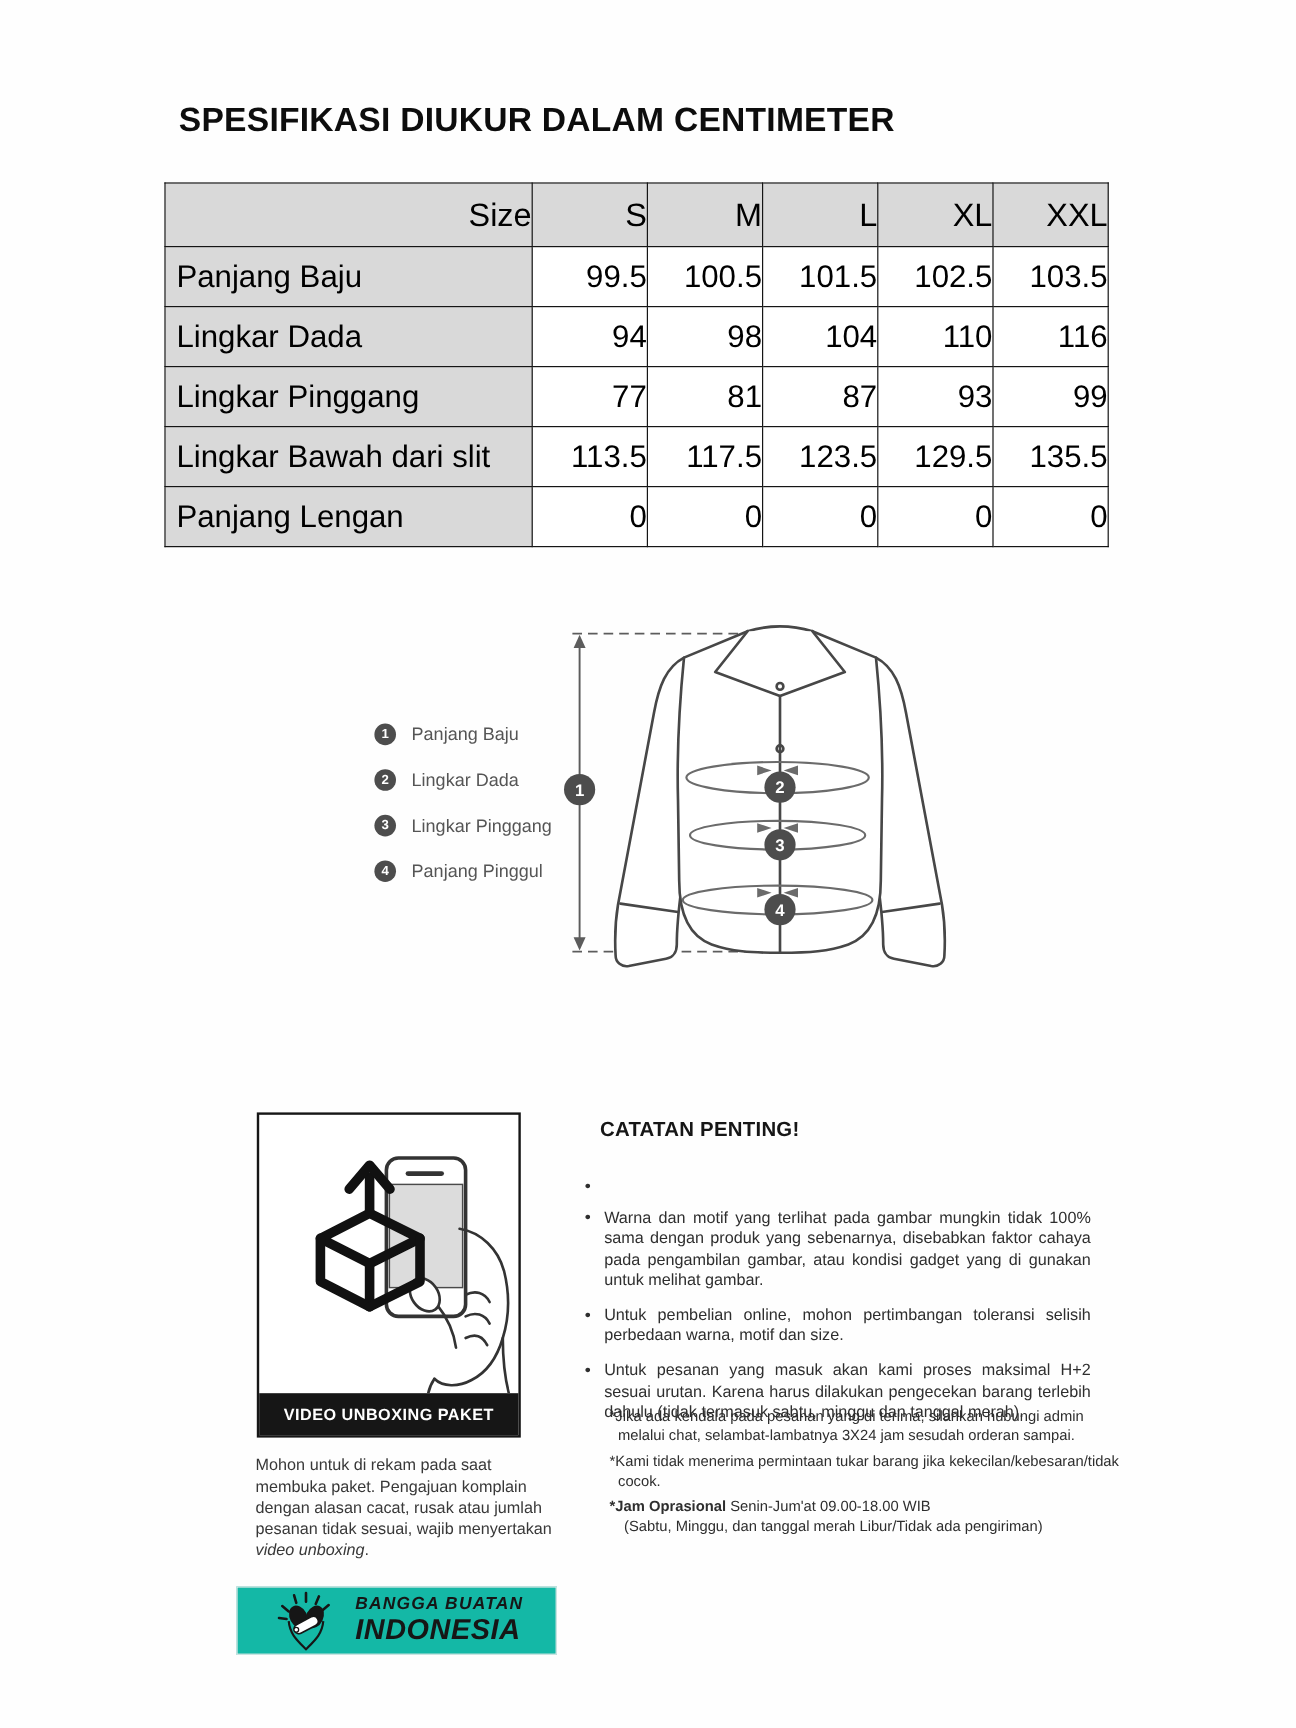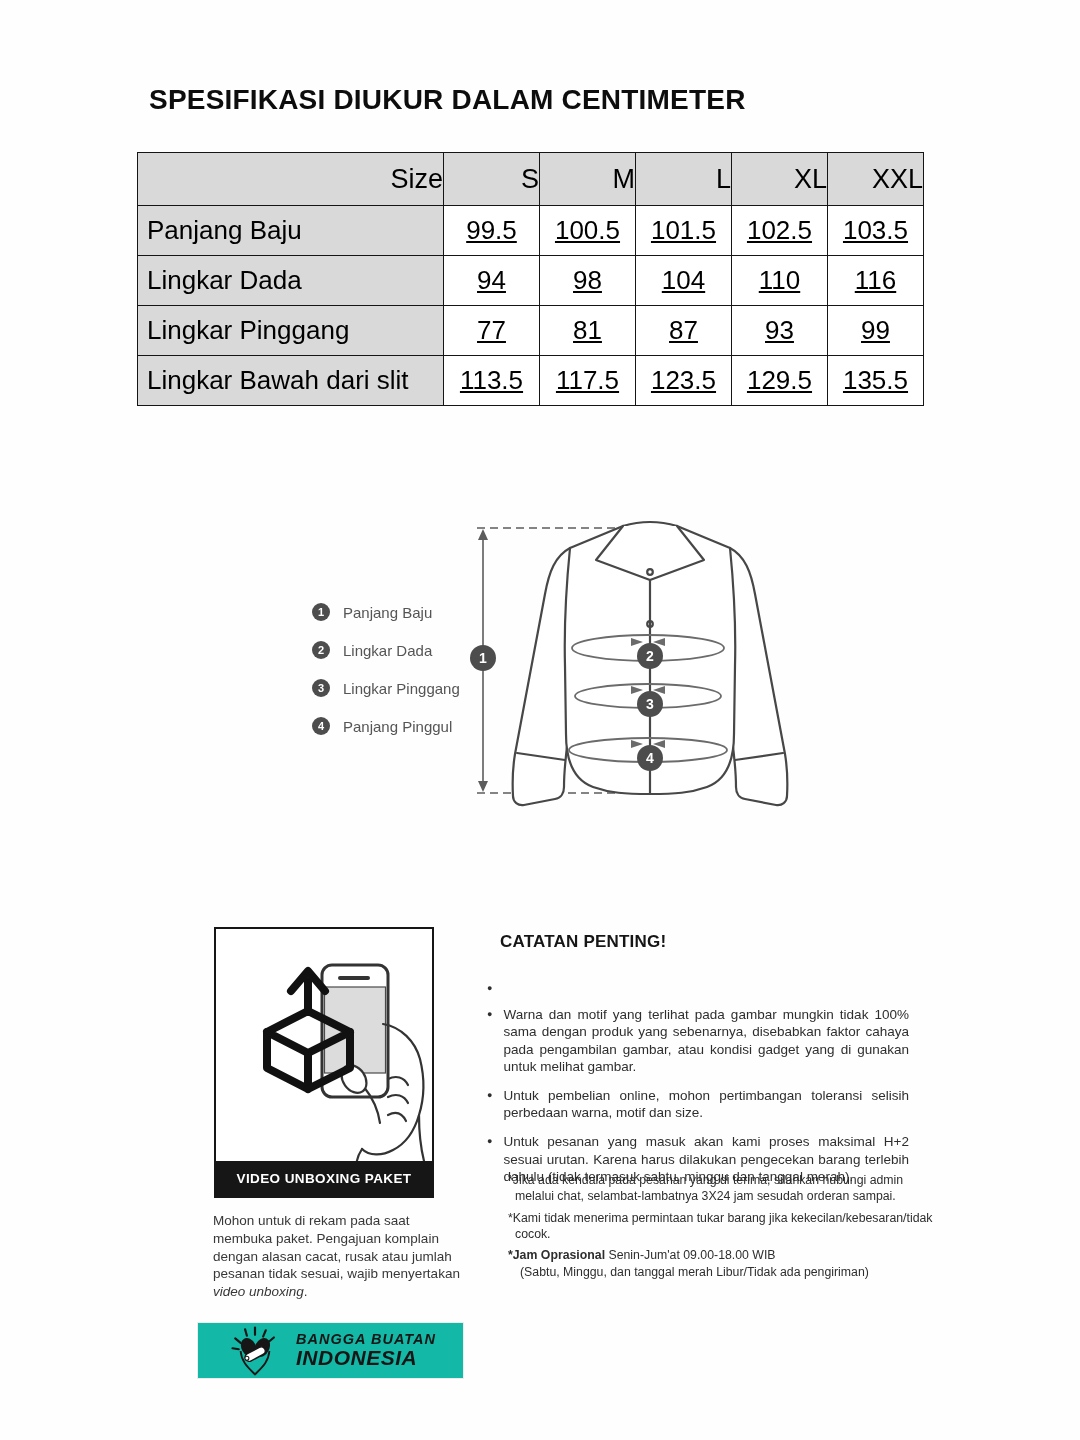--- a/index.html
+++ b/index.html
@@ -28,21 +28,21 @@
   .size-table col.c-val { width:96px; }
   .size-table thead th {
     background:#d9d9d9; font-weight:normal; height:53px;
     text-align:right; vertical-align:middle; font-size:27px;
   }
   .size-table tbody th {
     background:#d9d9d9; font-weight:normal; height:50px;
     text-align:left; padding-left:9px; vertical-align:middle;
   }
   .size-table tbody td {
-    background:#fff; text-align:center; vertical-align:middle; height:50px;text-decoration:underline;
+    background:#fff; text-align:right; vertical-align:middle; height:50px;
   }
   
   .legend {
     position:absolute; left:312px; top:603px; list-style:none;
   }
   .legend li {
     display:flex; align-items:center; gap:13px;
     height:18px; margin-bottom:20px;
     font-size:15px; color:#555;
   }
@@ -73,21 +73,21 @@
   }
   .brand-box {
     position:absolute; left:197px; top:1322px;
     width:267px; height:57px; background:#14b8a6;
     border:1px solid #ececec;
     display:flex; align-items:center; gap:14px;
     padding-left:30px;
   }
   .brand-text { font-style:italic; color:#161616; line-height:1.05; }
   .brand-line1 { font-size:14.5px; font-weight:600; letter-spacing:1px; }
-  .brand-line2 { font-size:21px; font-weight:800; letter-spacing:.5px; }
+  .brand-line2 { font-size:24px; font-weight:800; letter-spacing:.5px; }
   
   .notes-heading {
     position:absolute; left:500px; top:932px;
     font-size:17px; font-weight:800; color:#161616; letter-spacing:.2px;
   }
   .notes-list {
     position:absolute; left:487px; top:980px; width:422px; list-style:none;
   }
   .notes-list li {
     display:flex; gap:11px; margin-bottom:11px;
@@ -154,20 +154,28 @@
         <td>93</td>
         <td>99</td>
       </tr>
       <tr>
         <th>Lingkar Bawah dari slit</th>
         <td>113.5</td>
         <td>117.5</td>
         <td>123.5</td>
         <td>129.5</td>
         <td>135.5</td>
+      </tr>
+      <tr>
+        <th>Panjang Lengan</th>
+        <td>0</td>
+        <td>0</td>
+        <td>0</td>
+        <td>0</td>
+        <td>0</td>
       </tr>
     </tbody>
   </table>
 
   <ul class="legend">
     <li>
       <span class="badge">1</span>
       <span>Panjang Baju</span>
     </li>
     <li>

